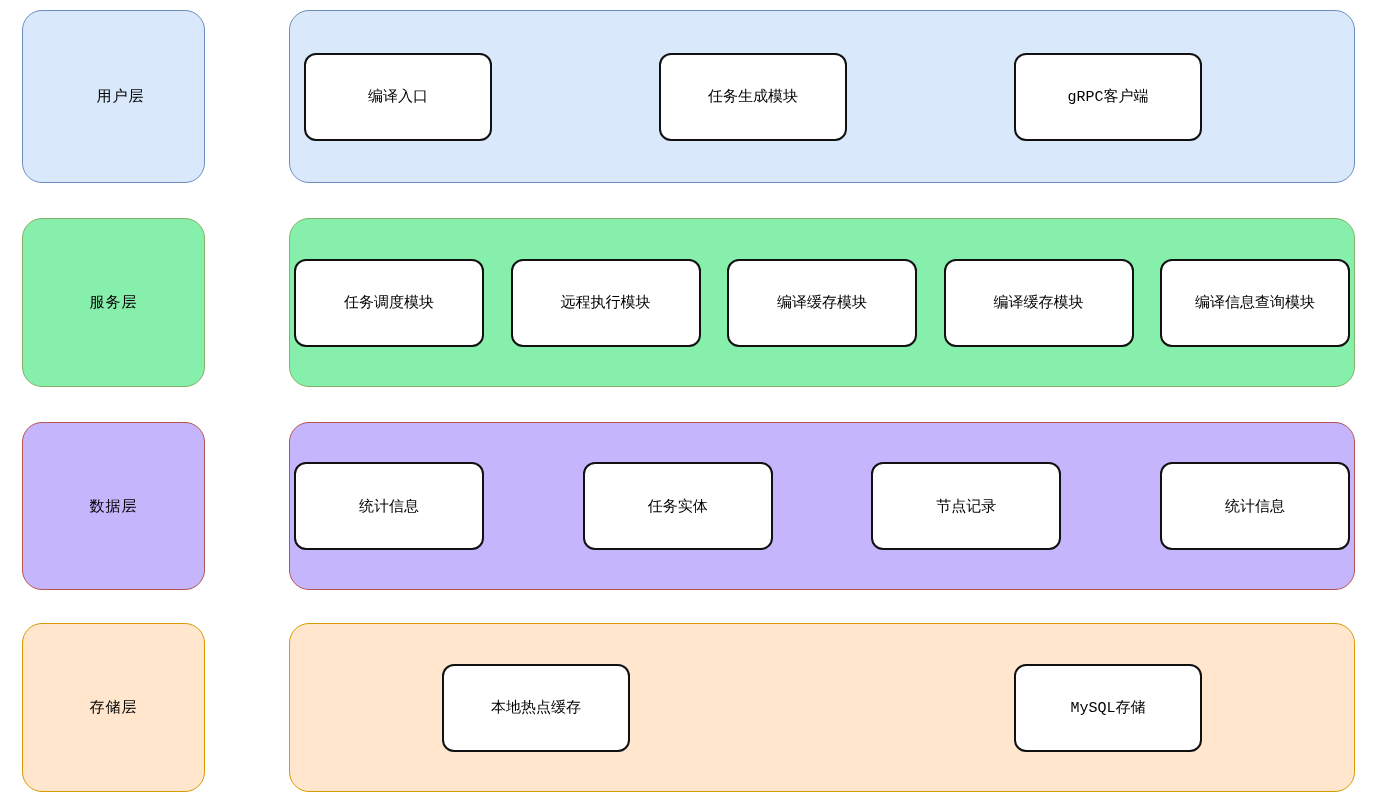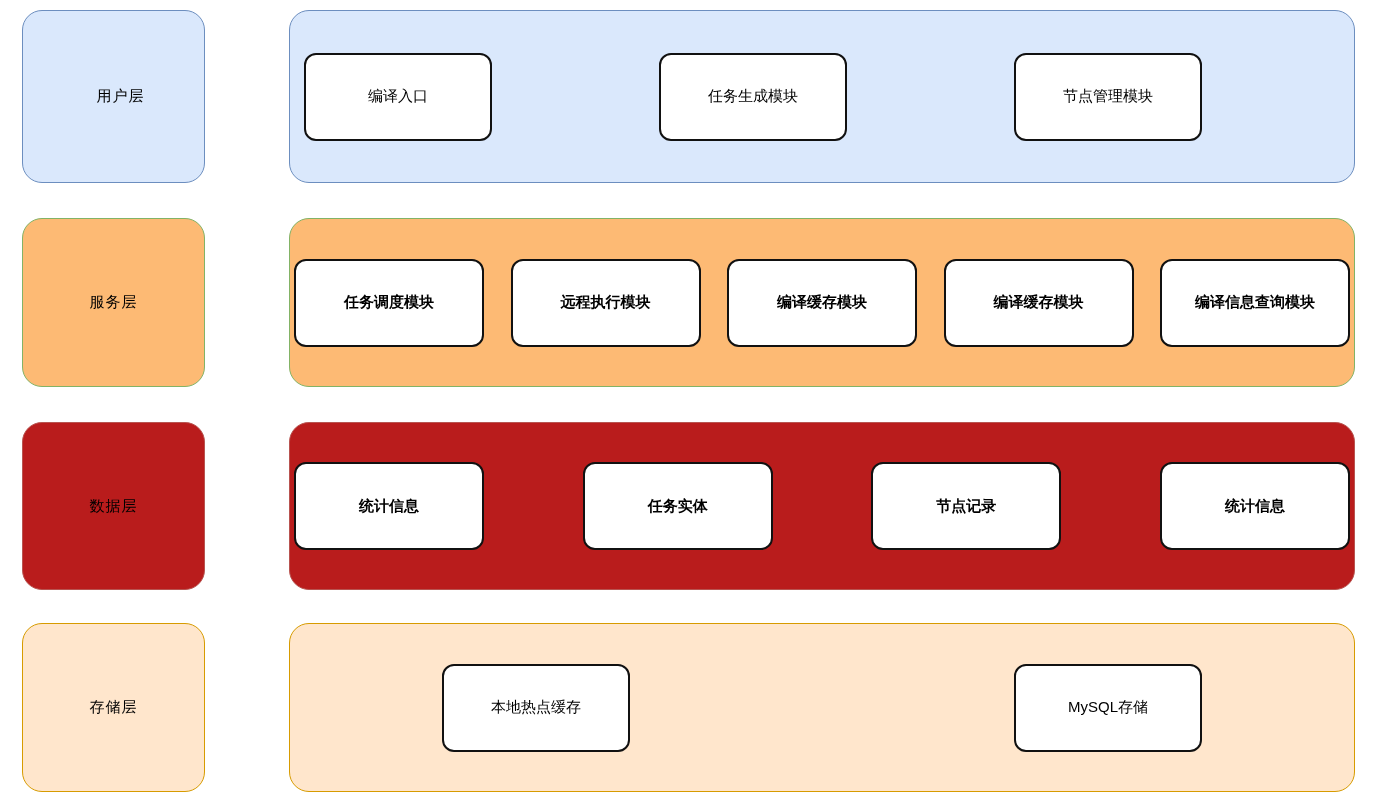--- a/index.html
+++ b/index.html
@@ -31,57 +31,57 @@
     letter-spacing: 1px;
   }
   .layer-container {
     position: absolute;
     left: 289px; top: 0;
     width: 1066px; height: 100%;
     border-radius: 20px;
     display: flex; align-items: center; justify-content: space-between;
   }
   .cols-3 { padding: 0 152px; }
-  .cols-5 { padding: 0 4px; font-weight: bold; }
+  .cols-5 { padding: 0 4px; }
 
   .layer-user    .layer-label, .layer-user    .layer-container { background: #DAE8FC; border: 1.5px solid #6C8EBF; padding-left: 14px; }
-  .layer-service .layer-label, .layer-service .layer-container { background: #fdba74; border: 1.5px solid #82B366; }
-  .layer-data    .layer-label, .layer-data    .layer-container { background: #b91c1c; border: 1.5px solid #B85450; }
+  .layer-service .layer-label, .layer-service .layer-container { background: #86efac; border: 1.5px solid #82B366; }
+  .layer-data    .layer-label, .layer-data    .layer-container { background: #c4b5fd; border: 1.5px solid #B85450; }
   .layer-storage .layer-label, .layer-storage .layer-container { background: #FFE6CC; border: 1.5px solid #D79B00; }
 
   .node {
     background: #ffffff;
     border: 2px solid #111111;
     border-radius: 12px;
     height: 88px;
     display: flex; align-items: center; justify-content: center;
     font-size: 15px;
     white-space: nowrap;
   }
-  .cols-3 .node { width: 188px; }
+  .cols-3 .node { width: 188px; font-family: Liberation Mono, monospace; }
   .cols-5 .node { width: 190px; }
 </style>
 </head>
 <body>
 
 <div class="canvas">
 
   <section class="layer layer-user">
     <div class="layer-label">
       <span>用户层</span>
     </div>
     <div class="layer-container cols-3">
       <div class="node">
         <span>编译入口</span>
       </div>
       <div class="node">
         <span>任务生成模块</span>
       </div>
       <div class="node">
-        <span>节点管理模块</span>
+        <span>gRPC客户端</span>
       </div>
     </div>
   </section>
 
   <section class="layer layer-service">
     <div class="layer-label">
       <span>服务层</span>
     </div>
     <div class="layer-container cols-5">
       <div class="node">

